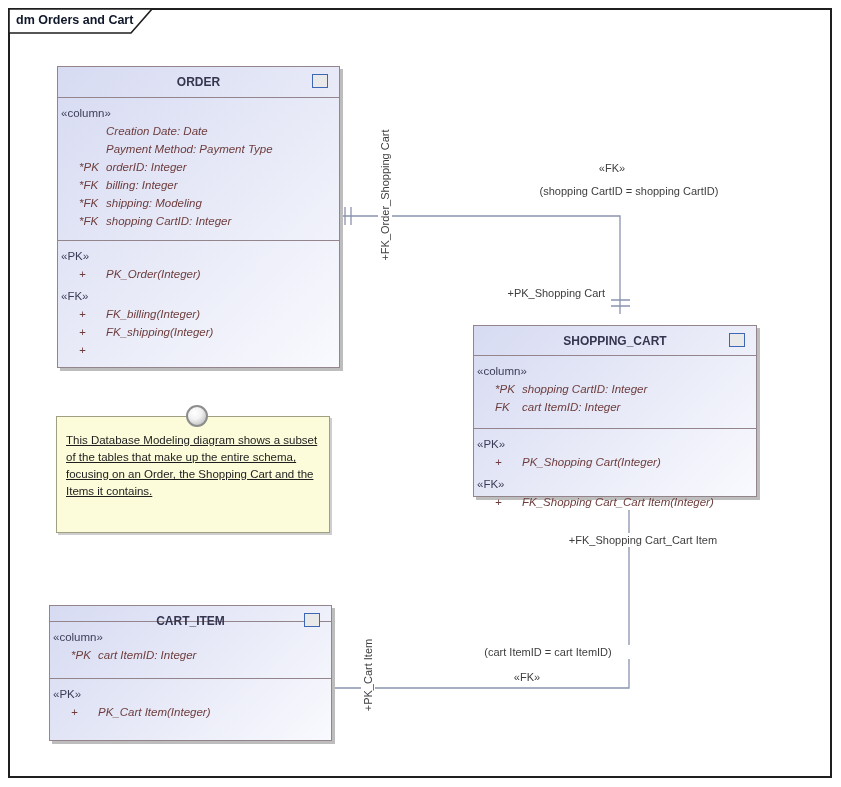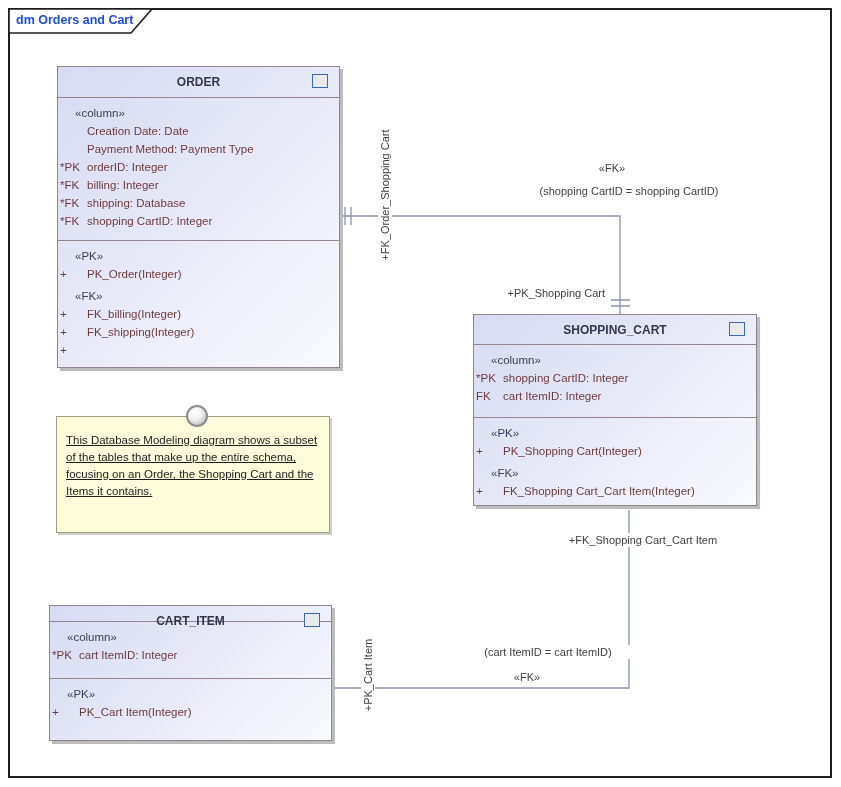--- a/index.html
+++ b/index.html
@@ -1,38 +1,38 @@
 <!DOCTYPE html>
 <html><head>
 <meta charset="utf-8">
 <style>
   html,body{margin:0;padding:0;background:#ffffff;}
   .stage{position:relative;width:841px;height:787px;background:#ffffff;overflow:hidden;
          font-family:"Liberation Sans",sans-serif;}
   .frame{position:absolute;left:8px;top:8px;width:824px;height:770px;
          border:2px solid #1f1f1f;box-sizing:border-box;background:transparent;}
   .svg-layer{position:absolute;left:0;top:0;width:841px;height:787px;}
-  .tab-label{position:absolute;left:16px;top:13px;font-size:12.5px;font-weight:bold;color:#1d4ed8;}
+  .tab-label{position:absolute;left:16px;top:13px;font-size:12.5px;font-weight:bold;color:#0f172a;}
 
   
   .tbl{position:absolute;box-sizing:border-box;border:1px solid #94858c;
        background:linear-gradient(135deg,#d7dbf2 0%,#e9ebf8 55%,#f9fafe 100%);
        box-shadow:3px 3px 0 0 #bdbdbd;font-size:11.5px;color:#6d3c3c;}
   .tbl-header{position:relative;box-sizing:border-box;border-bottom:1px solid #94858c;
        text-align:center;font-weight:bold;font-size:12px;color:#35354f;}
   .tbl-header .tname{display:inline-block;padding-top:8px;}
   .tbl-icon{position:absolute;right:11px;top:7px;width:16px;height:14px;border:1px solid #3d66b5;
        background:#e9e9e9;box-sizing:border-box;}
   .tbl-icon .bar{height:4px;background:#2f62c8;}
   .tbl-icon .ln{height:1px;background:#9a9a9a;margin:2px 1px 0 1px;}
   .sec{box-sizing:border-box;padding-top:6px;}
   .sec.divided{border-top:1px solid #94858c;}
-  .row{display:flex;height:18px;line-height:18px;padding-left:2px;white-space:nowrap;}
+  .row{display:flex;height:18px;line-height:18px;padding-left:21px;white-space:nowrap;font-style:italic;}
   .row .pfx{width:27px;flex:none;}
-  .stereo{height:18px;line-height:18px;padding-left:17px;color:#3c3c58;}
+  .stereo{height:18px;line-height:18px;padding-left:3px;color:#3c3c58;}
   .stereo.gap{margin-top:4px;}
 
   
   .note{position:absolute;left:56px;top:416px;width:274px;height:117px;box-sizing:border-box;
         background:#fcfbda;border:1px solid #9f9f82;box-shadow:2px 2px 0 0 #cecece;
         padding:15px 9px 6px 9px;font-size:11.5px;line-height:17px;color:#1e1e1e;text-decoration:underline;}
   .note-pin{position:absolute;left:129px;top:-12px;width:22px;height:22px;border-radius:50%;
         border:2px solid #8d8d8d;box-sizing:border-box;
         background:radial-gradient(circle at 38% 32%,#ffffff 0%,#f2f2f2 40%,#c9c9c9 75%,#ababab 100%);}
 
@@ -80,21 +80,21 @@
       <div class="row">
           <span class="pfx">*PK</span>
           <span>orderID: Integer</span>
         </div>
       <div class="row">
           <span class="pfx">*FK</span>
           <span>billing: Integer</span>
         </div>
       <div class="row">
           <span class="pfx">*FK</span>
-          <span>shipping: Database</span>
+          <span>shipping: Modeling</span>
         </div>
       <div class="row">
           <span class="pfx">*FK</span>
           <span>shopping CartID: Integer</span>
         </div>
     </div>
     <div class="sec divided" style="height:128px;">
       <div class="stereo">«PK»</div>
       <div class="row">
           <span class="pfx">+</span>
@@ -108,21 +108,21 @@
       <div class="row">
           <span class="pfx">+</span>
           <span>FK_shipping(Integer)</span>
         </div>
       <div class="row">
           <span class="pfx">+</span>
         </div>
     </div>
   </div>
 
-  <div class="tbl" style="left:473px;top:314px;width:284px;height:192px;">
+  <div class="tbl" style="left:473px;top:325px;width:284px;height:172px;">
     <div class="tbl-header" style="height:30px;">
       <span class="tname">SHOPPING_CART</span>
       <span class="tbl-icon"><span class="bar"></span><span class="ln"></span><span class="ln"></span><span class="ln"></span></span>
     </div>
     <div class="sec" style="height:72px;">
       <div class="stereo">«column»</div>
       <div class="row">
           <span class="pfx">*PK</span>
           <span>shopping CartID: Integer</span>
         </div>

